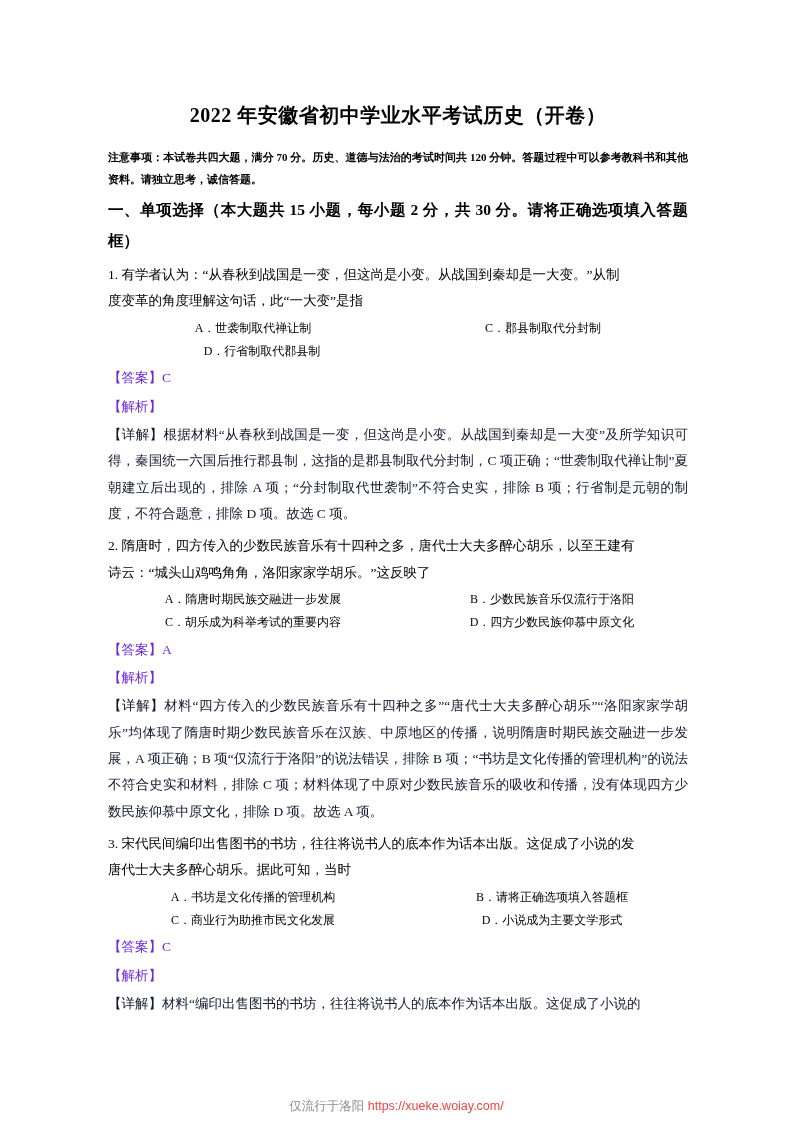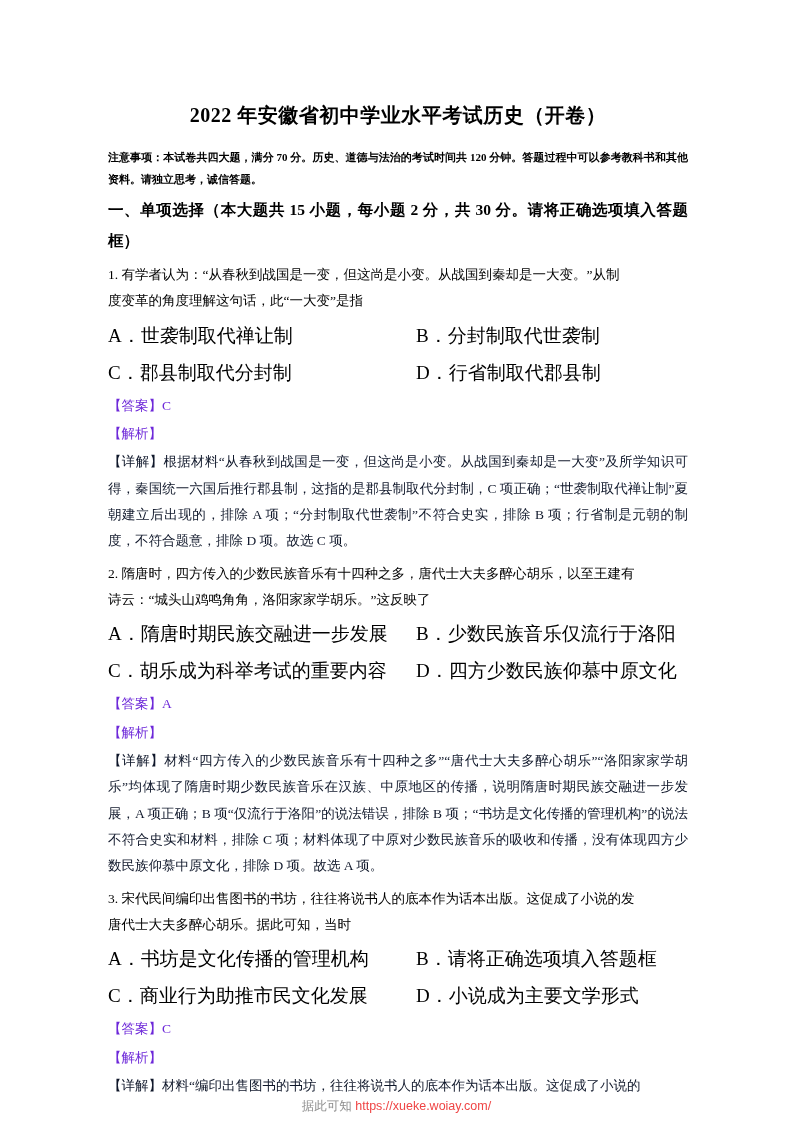--- a/index.html
+++ b/index.html
@@ -57,22 +57,23 @@
     margin: 6px 0 2px 0;
     text-align: justify;
   }
   .q-stem .indent2 {
     display: block;
     text-indent: 0;
   }
   .options {
     display: flex;
     flex-wrap: wrap;
-    font-size: 19px;
+    font-size: 12px;
     line-height: 1.95;
+    text-align: center;
   }
   .opt {
     width: 50%;
     box-sizing: border-box;
   }
   .opt.right {
     padding-left: 18px;
   }
   .answer-line, .analysis-tag {
     font-size: 13.5px;
@@ -113,21 +114,20 @@
 
     <p class="section-heading">一、单项选择（本大题共 15 小题，每小题 2 分，共 30 分。请将正确选项填入答题框）</p>
 
     <div>
       <p class="q-stem">
         <span class="indent2">1. 有学者认为：“从春秋到战国是一变，但这尚是小变。从战国到秦却是一大变。”从制</span>
         <span class="indent2">度变革的角度理解这句话，此“一大变”是指</span>
       </p>
       <div class="options">
         <span class="opt">A．世袭制取代禅让制</span>
-        <span class="opt right">B．分封制取代世袭制</span>
         <span class="opt">C．郡县制取代分封制</span>
         <span class="opt right">D．行省制取代郡县制</span>
       </div>
       <p class="answer-line">【答案】C</p>
       <p class="analysis-tag">【解析】</p>
       <p class="analysis-body">【详解】根据材料“从春秋到战国是一变，但这尚是小变。从战国到秦却是一大变”及所学知识可得，秦国统一六国后推行郡县制，这指的是郡县制取代分封制，C 项正确；“世袭制取代禅让制”夏朝建立后出现的，排除 A 项；“分封制取代世袭制”不符合史实，排除 B 项；行省制是元朝的制度，不符合题意，排除 D 项。故选 C 项。</p>
     </div>
 
     <div>
       <p class="q-stem">
@@ -157,16 +157,16 @@
         <span class="opt right">D．小说成为主要文学形式</span>
       </div>
       <p class="answer-line">【答案】C</p>
       <p class="analysis-tag">【解析】</p>
       <p class="analysis-body">【详解】材料“编印出售图书的书坊，往往将说书人的底本作为话本出版。这促成了小说的</p>
     </div>
 
   </div>
 
   <div class="footer">
-    <span>据此可知</span>
+    <span>仅流行于洛阳</span>
     <span class="site">https://xueke.woiay.com/</span>
   </div>
 </div>
 
 </body></html>

